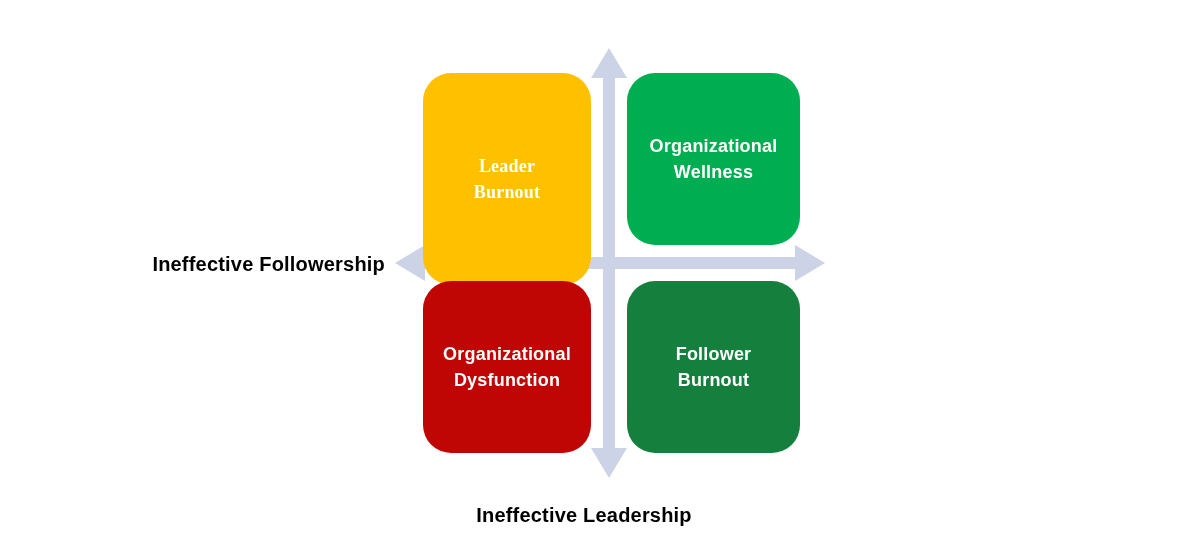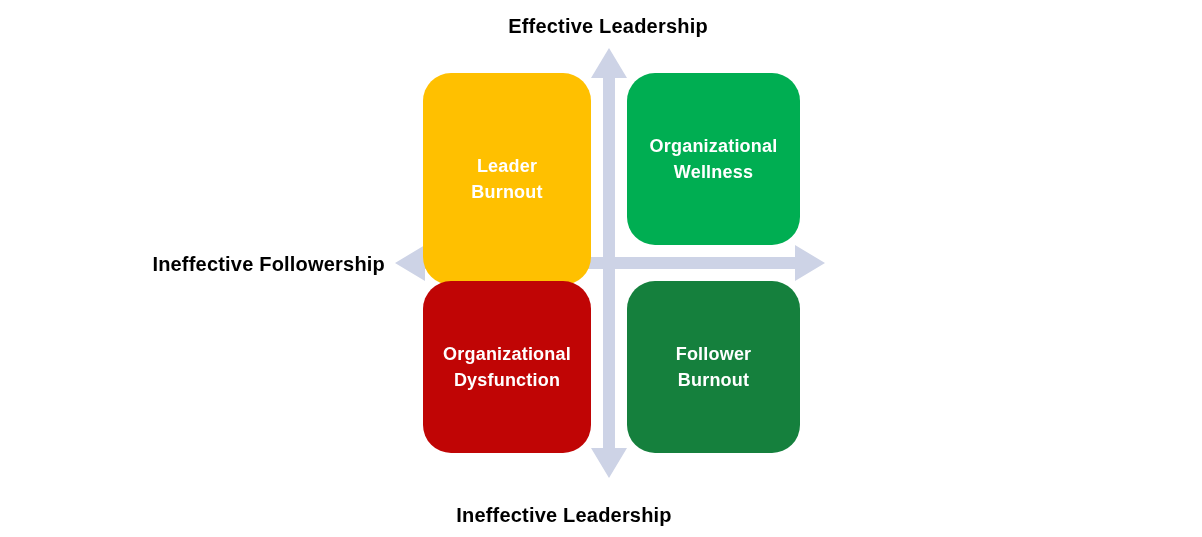--- a/index.html
+++ b/index.html
@@ -19,58 +19,57 @@
   }
   .axis-label {
     position: absolute;
     font-weight: bold;
     font-size: 20px;
     color: #000000;
     white-space: nowrap;
     letter-spacing: 0.2px;
   }
   .axis-label.top    { left: 608px; top: 15px;  transform: translateX(-50%); }
-  .axis-label.bottom { left: 564px; top: 504px; transform: translateX(-50%); text-align: right; }
+  .axis-label.bottom { left: 584px; top: 504px; transform: translateX(-50%); text-align: right; }
   .axis-label.left   { left: 385px; top: 264px; transform: translate(-100%, -50%); }
   .axis-label.right  { left: 856px; top: 264px; transform: translateY(-50%); }
 
   .axis-arrow {
     position: absolute;
     display: block;
   }
   .axis-arrow.vertical   { left: 591px; top: 48px; }
   .axis-arrow.horizontal { left: 395px; top: 245px; }
 
   .quadrant {
     position: absolute;
     border-radius: 28px;
     display: flex;
     align-items: center;
     justify-content: center;
     text-align: center;
   }
-  .quadrant.top-left     { left: 423px; top: 73px;  width: 168px; height: 212px; }
+  .quadrant.top-left     { left: 423px; top: 73px;  width: 168px; height: 212px; font-family: Liberation Serif, serif; }
   .quadrant.top-right    { left: 627px; top: 73px;  width: 173px; height: 172px; }
   .quadrant.bottom-left  { left: 423px; top: 281px; width: 168px; height: 172px; }
   .quadrant.bottom-right { left: 627px; top: 281px; width: 173px; height: 172px; }
 
   .q-label {
     font-weight: bold;
     font-size: 18px;
     line-height: 1.45;
     white-space: pre-line;
     letter-spacing: 0.2px;
   }
 </style>
 </head>
 <body>
 
 <div class="canvas">
 
-  <div class="axis-label top">Effective Leadership</div>
   <div class="axis-label bottom">Ineffective Leadership</div>
   <div class="axis-label left">Ineffective Followership</div>
 
   <svg class="axis-arrow vertical" width="36" height="430" viewBox="0 0 36 430">
     <polygon points="18,0 36,30 24,30 24,400 36,400 18,430 0,400 12,400 12,30 0,30" fill="#CDD3E6"></polygon>
   </svg>
 
   <svg class="axis-arrow horizontal" width="430" height="36" viewBox="0 0 430 36">
     <polygon points="0,18 30,0 30,12 400,12 400,0 430,18 400,36 400,24 30,24 30,36" fill="#CDD3E6"></polygon>
   </svg>

